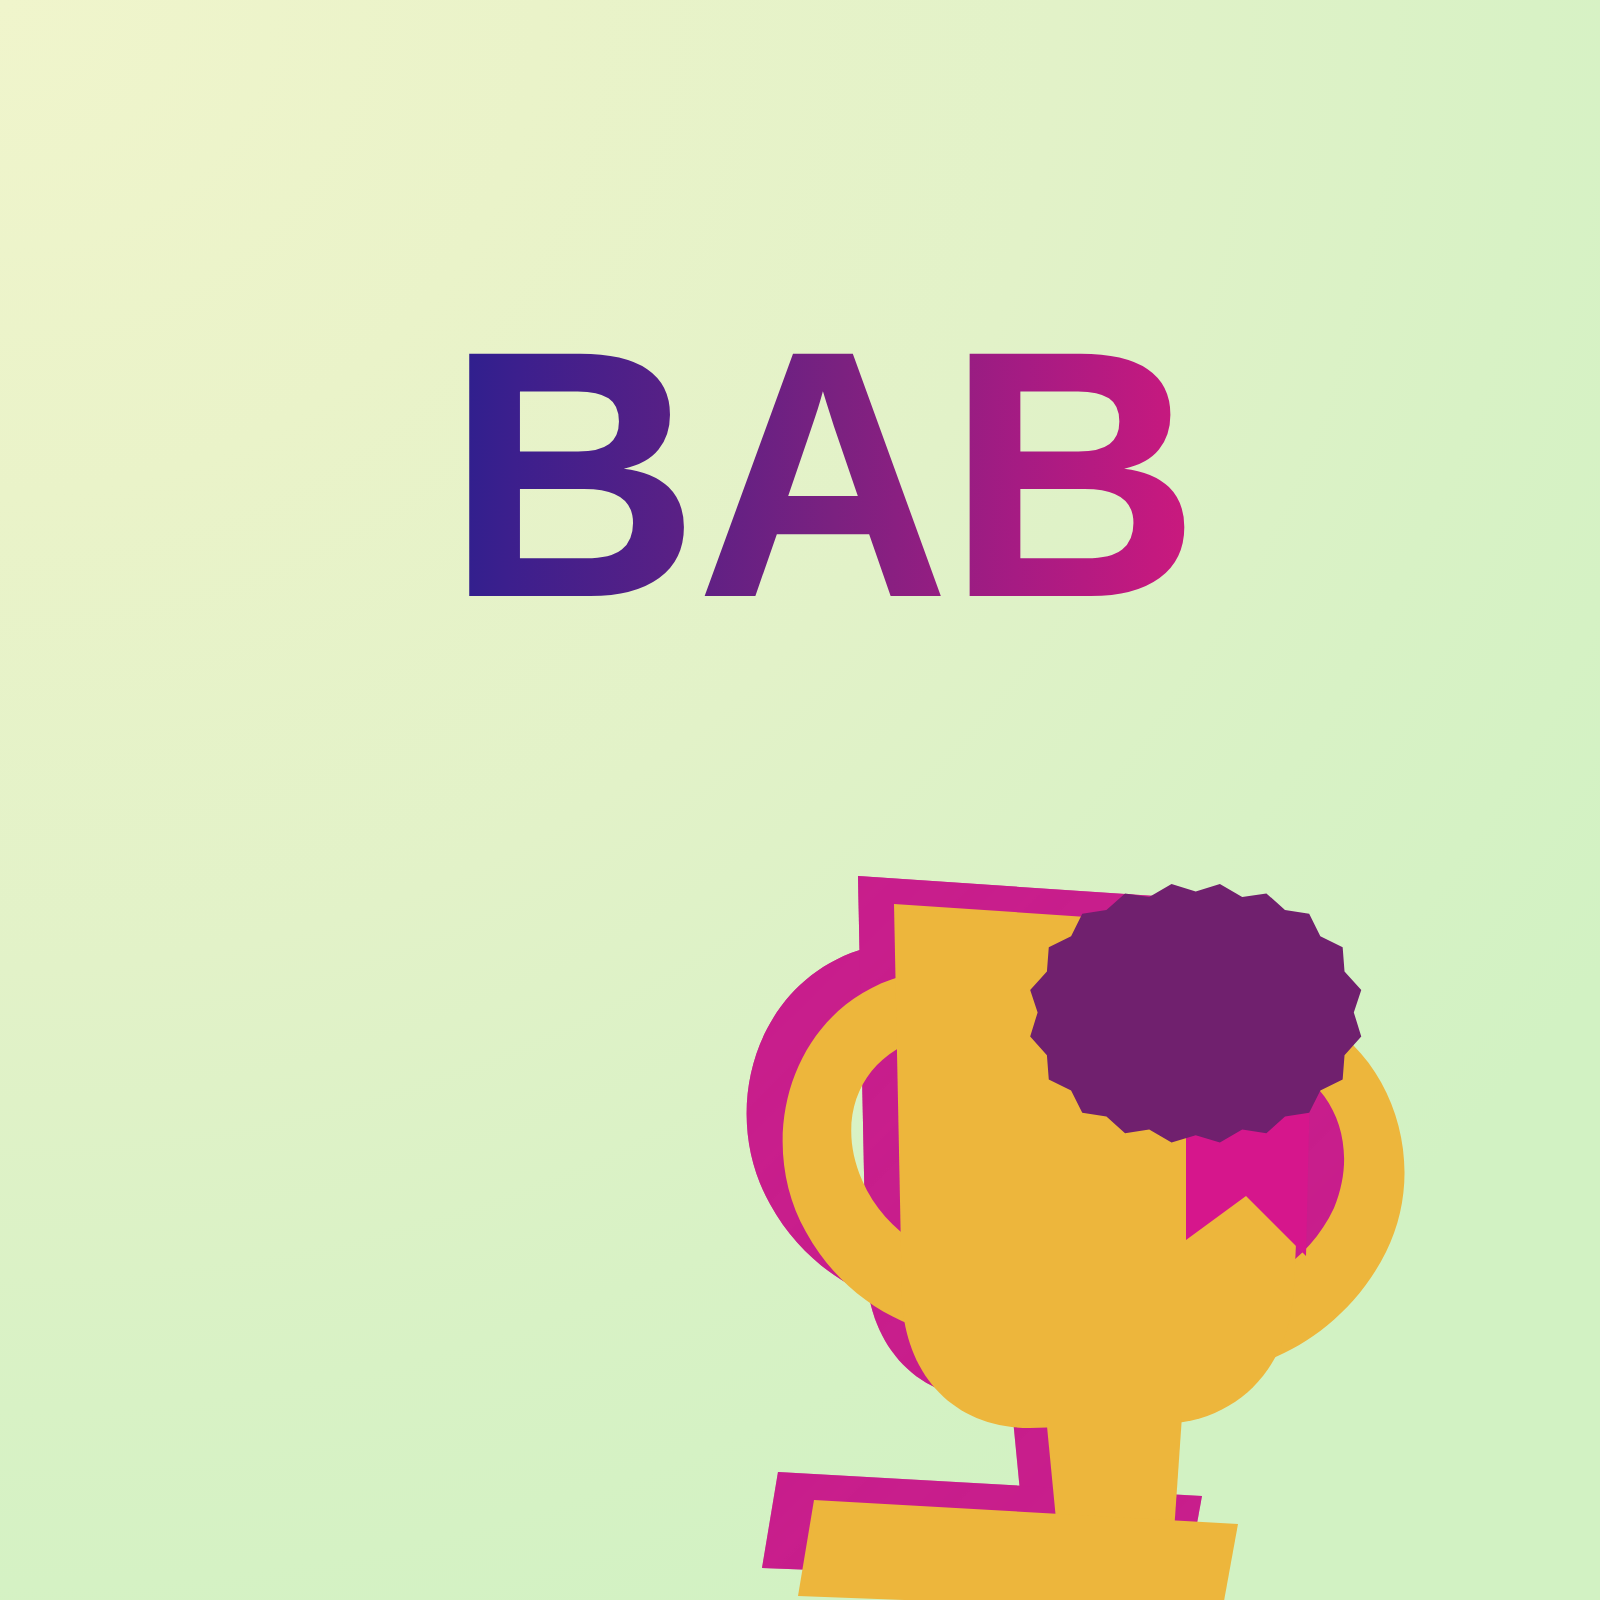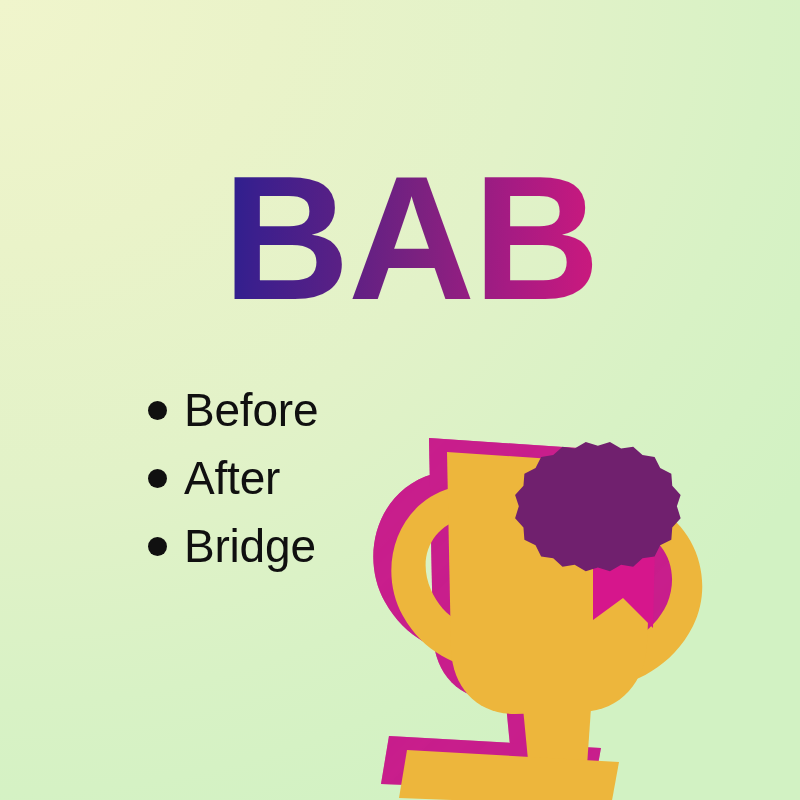--- a/index.html
+++ b/index.html
@@ -120,34 +120,20 @@
 </head>
 <body>
 
 <div class="canvas">
 
 
   <div class="headline-wrap">
     <span class="headline">BAB</span>
   </div>
 
-  <ul class="bullets">
-    <li class="bullet-item">
-      <span class="bullet-dot"></span>
-      <span class="bullet-label">Before</span>
-    </li>
-    <li class="bullet-item">
-      <span class="bullet-dot"></span>
-      <span class="bullet-label">After</span>
-    </li>
-    <li class="bullet-item">
-      <span class="bullet-dot"></span>
-      <span class="bullet-label">Bridge</span>
-    </li>
-  </ul>
 
   <div class="trophy">
     <svg viewBox="0 0 400 400" xmlns="http://www.w3.org/2000/svg">
       <defs>
 
         <pattern id="stipple" width="6" height="6" patternUnits="userSpaceOnUse">
           <rect width="6" height="6" fill="#c81e8c"></rect>
           <circle cx="1.2" cy="1.2" r="1.1" fill="#edb63c" opacity="0.85"></circle>
           <circle cx="4.3" cy="3.6" r="0.9" fill="#edb63c" opacity="0.7"></circle>
           <circle cx="2.6" cy="4.9" r="0.7" fill="#edb63c" opacity="0.55"></circle>

